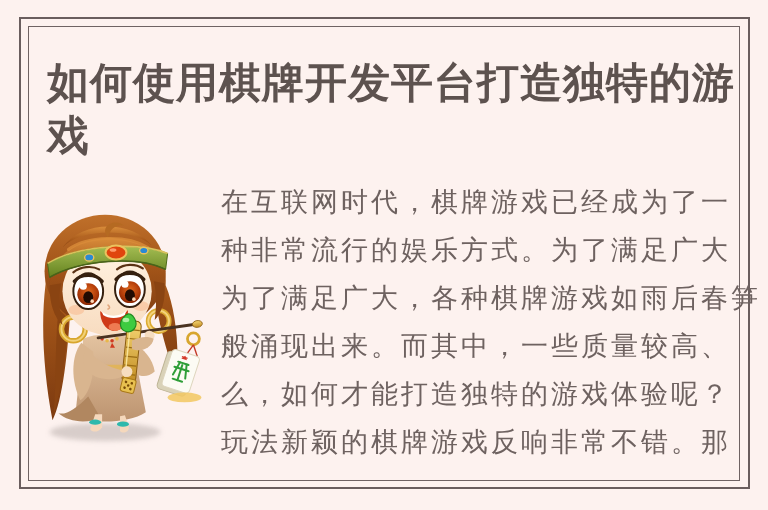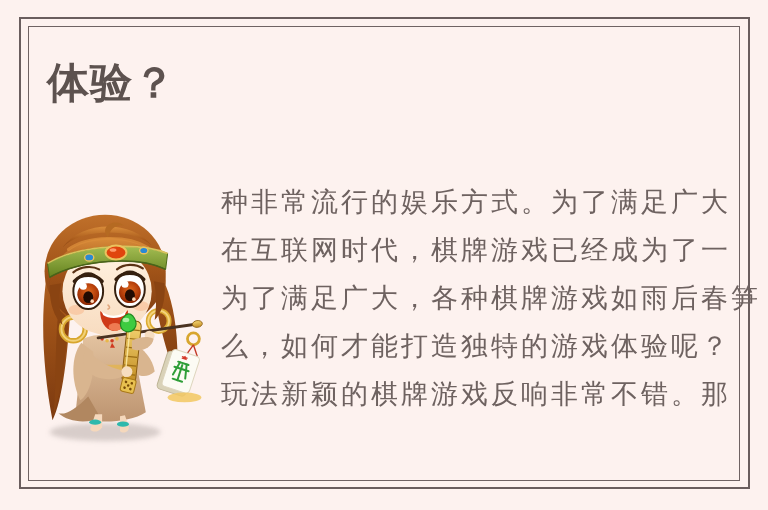--- a/index.html
+++ b/index.html
@@ -41,21 +41,21 @@
 </style>
 </head>
 <body>
 
 <div class="screen">
 
   <div class="frame-outer"></div>
   <div class="frame-inner"></div>
 
   <h1 class="title">
-    <span class="t-line">体验？</span>
+    <span class="t-line">如何使用棋牌开发平台打造独特的游戏</span>
   </h1>
 
   <svg class="mascot" viewBox="0 0 180 260" xmlns="http://www.w3.org/2000/svg">
     <defs>
       <linearGradient id="hairG" x1="0" y1="0" x2="0" y2="1">
         <stop offset="0" stop-color="#c0702a"></stop>
         <stop offset="0.5" stop-color="#a05318"></stop>
         <stop offset="1" stop-color="#7c3a10"></stop>
       </linearGradient>
       <linearGradient id="domeG" x1="0" y1="0" x2="0" y2="1">
@@ -235,20 +235,21 @@
 
     <g>
       <path d="M58,160 C70,174 86,181 100,183 C96,191 79,193 67,188 C55,182 52,170 58,160 Z" fill="#d9b58f"></path>
       <circle cx="99" cy="183" r="5.5" fill="#f6ddc0"></circle>
       <path d="M118,150 C114,143 122,139 126,144 C129,148 124,154 118,150 Z" fill="#f6ddc0"></path>
       <path d="M104,152 C112,148 120,147 126,150 C124,160 112,164 104,160 Z" fill="#d9b58f"></path>
     </g>
   </svg>
 
   <p class="paragraph">
+    <span class="p-line">在互联网时代，棋牌游戏已经成为了一</span>
     <span class="p-line">种非常流行的娱乐方式。为了满足广大</span>
-    <span class="p-line">在互联网时代，棋牌游戏已经成为了一</span>
     <span class="p-line">为了满足广大，各种棋牌游戏如雨后春笋</span>
+    <span class="p-line">般涌现出来。而其中，一些质量较高、</span>
     <span class="p-line">么，如何才能打造独特的游戏体验呢？</span>
     <span class="p-line">玩法新颖的棋牌游戏反响非常不错。那</span>
   </p>
 
 </div>
 
 </body></html>

